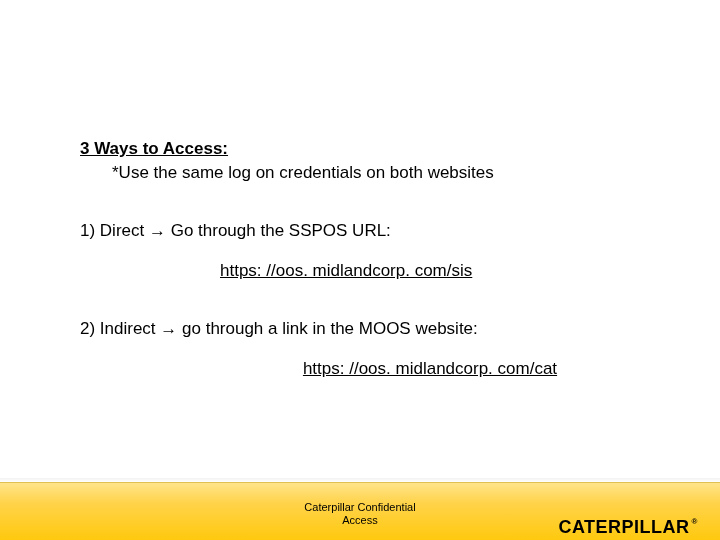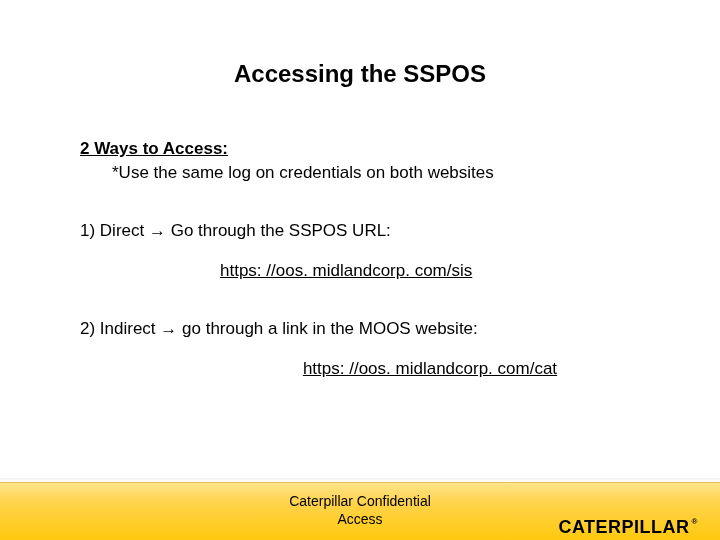--- a/index.html
+++ b/index.html
@@ -7,35 +7,34 @@
   .slide { position: relative; width: 720px; height: 540px; background: #fff; overflow: hidden; }
   .title { position: absolute; top: 60px; left: 0; width: 100%; text-align: center; font-size: 24px; font-weight: bold; }
   .content { position: absolute; top: 138px; left: 80px; right: 80px; font-size: 17px; line-height: 1.3; }
   .heading { font-weight: bold; text-decoration: underline; }
   .note { margin-top: 2px; margin-left: 32px; }
   .item { margin-top: 36px; }
   .link { margin-top: 18px; text-align: left; padding-left: 140px; text-decoration: underline; }
   .link2 { margin-top: 18px; text-align: center; padding-left: 140px; text-decoration: underline; }
   .footer-band { position: absolute; left: 0; right: 0; bottom: 0; height: 58px; background: linear-gradient(#ffe48a 0%, #ffd34a 35%, #ffc90e 100%); border-top: 1px solid #e0c050; }
   .footer-top-line { position: absolute; left: 0; right: 0; bottom: 58px; height: 4px; background: linear-gradient(rgba(0,0,0,0.05), rgba(0,0,0,0)); }
-  .confidential { position: absolute; bottom: 12px; left: 0; width: 100%; text-align: center; font-size: 14px; line-height: 1.25; color: #000; }
+  .confidential { position: absolute; bottom: 12px; left: 0; width: 100%; text-align: center; font-size: 11px; line-height: 1.25; color: #000; }
   .logo { position: absolute; right: 22px; bottom: 4px; height: 26px; display: flex; align-items: flex-end; }
   .logo-text { font-family: Arial, Helvetica, sans-serif; font-weight: 900; font-size: 18px; letter-spacing: 0.5px; color: #000; position: relative; line-height: 1; }
   .logo-tri { width: 0; height: 0; border-left: 8px solid transparent; border-right: 8px solid transparent; border-bottom: 10px solid #ffcc00; position: absolute; left: 18px; bottom: 0; z-index: -1; }
   .logo-reg { font-size: 8px; vertical-align: top; margin-left: 2px; }
 </style>
 </head>
 <body>
 
 <div class="slide">
 
-  <div class="title">Accessing the SSPOS</div>
 
   <div class="content">
-    <div class="heading">2 Ways to Access:</div>
+    <div class="heading">3 Ways to Access:</div>
     <div class="note">*Use the same log on credentials on both websites</div>
 
     <div class="item">1) Direct → Go through the SSPOS URL:</div>
     <div class="link">https: //oos. midlandcorp. com/sis</div>
 
     <div class="item">2) Indirect → go through a link in the MOOS website:</div>
     <div class="link2">https: //oos. midlandcorp. com/cat</div>
   </div>
 
   <div class="footer-top-line"></div>

